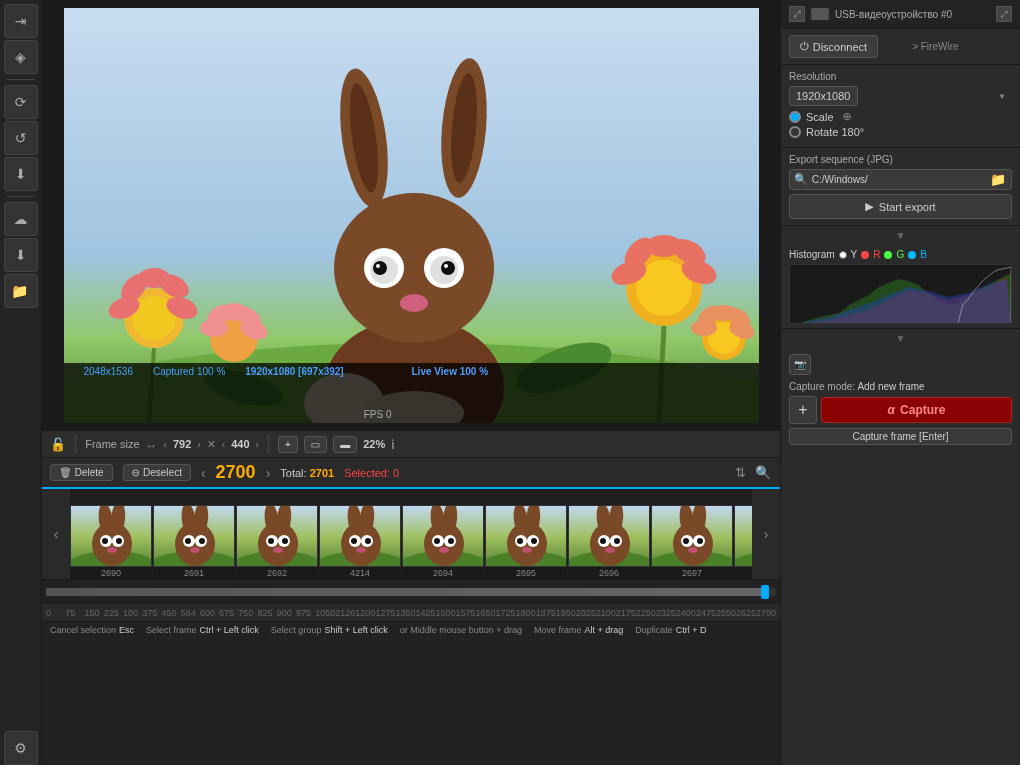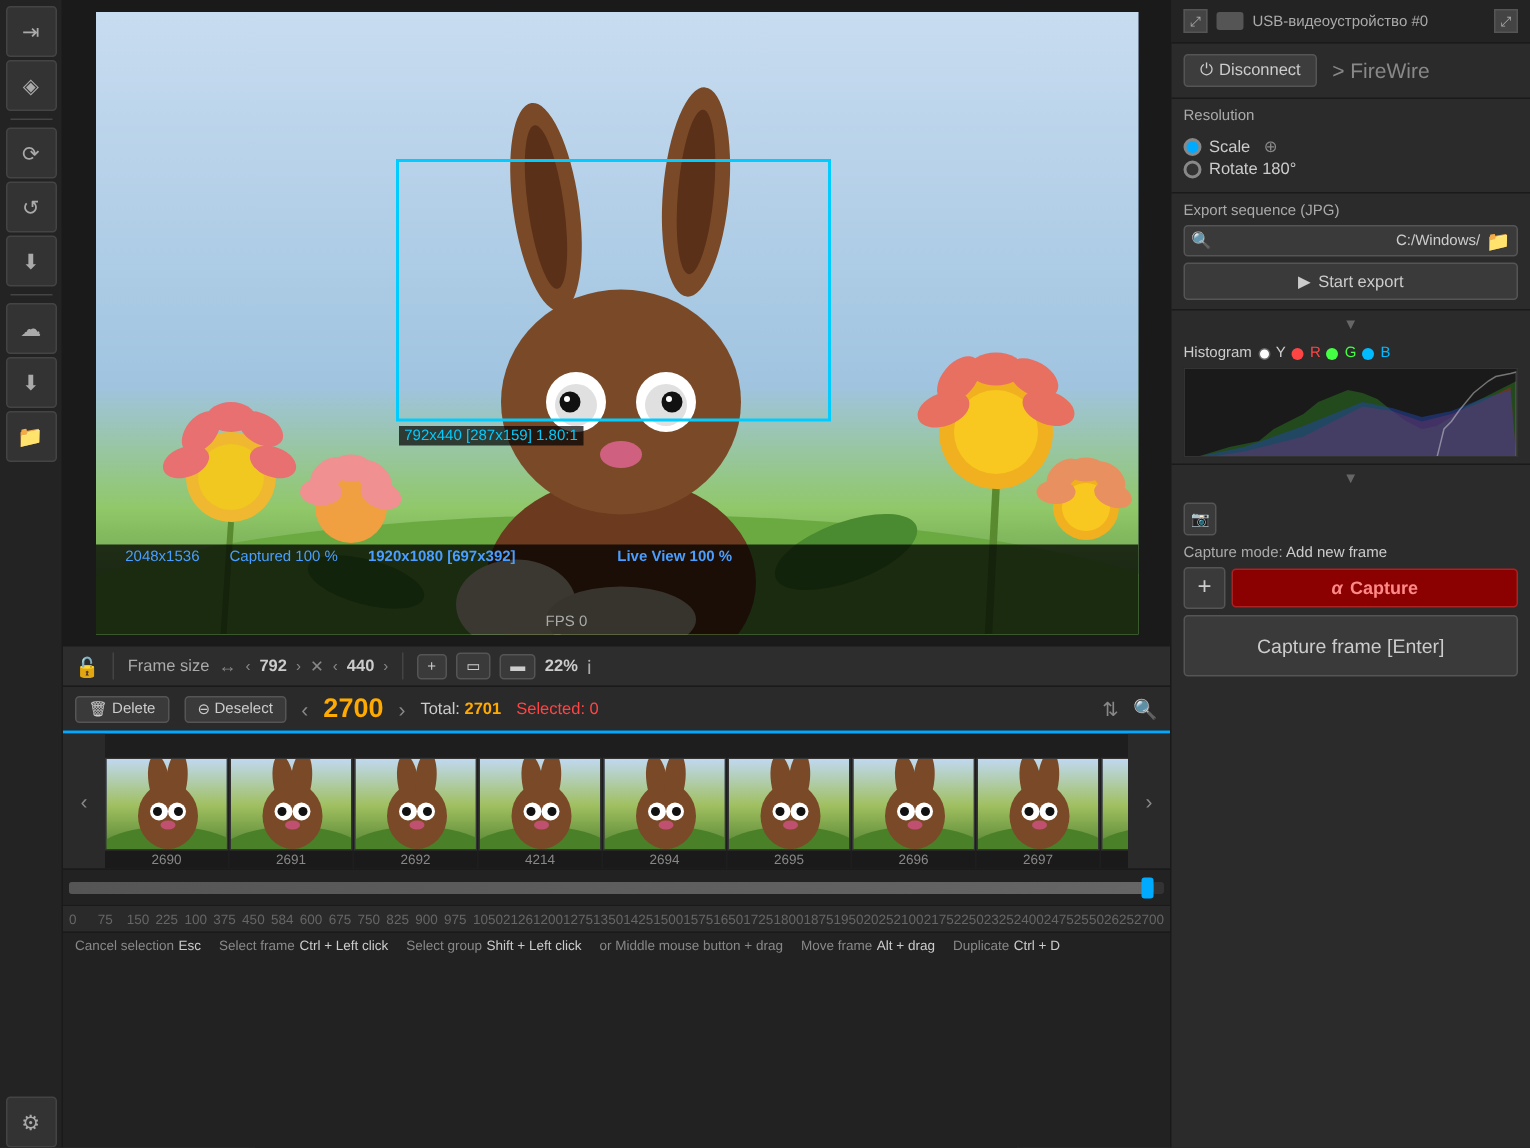--- a/index.html
+++ b/index.html
@@ -306,23 +306,24 @@
       cursor: pointer;
       font-size: 11px;
       display: flex;
       align-items: center;
       gap: 4px;
     }
     .firewire-btn {
       background: transparent;
       border: none;
       color: #888;
-      font-size: 14px;
+      font-size: 10px;
       cursor: pointer;
       padding: 4px;
+      margin-left: 24px;
     }
 
     .resolution-select {
       flex: 1;
       background: #3a3a3a;
       border: 1px solid #555;
       border-radius: 3px;
       color: #ccc;
       padding: 3px 6px;
       font-size: 11px;
@@ -365,21 +366,21 @@
     .path-row {
       display: flex;
       align-items: center;
       gap: 4px;
       background: #3a3a3a;
       border: 1px solid #555;
       border-radius: 3px;
       padding: 2px 4px;
     }
     .path-icon { color: #888; font-size: 11px; }
-    .path-text { flex: 1; color: #ccc; font-size: 10px; overflow: hidden; white-space: nowrap; text-align: right; }
+    .path-text { flex: 1; color: #ccc; font-size: 10px; overflow: hidden; white-space: nowrap; }
     .folder-btn { color: #aaa; cursor: pointer; font-size: 13px; }
 
     .start-export-btn {
       background: #3a3a3a;
       border: 1px solid #555;
       border-radius: 3px;
       color: #ccc;
       padding: 5px 10px;
       cursor: pointer;
       font-size: 11px;
@@ -460,23 +461,23 @@
       justify-content: center;
       gap: 5px;
     }
 
     .capture-frame-btn {
       width: 100%;
       background: #3a3a3a;
       border: 1px solid #555;
       border-radius: 3px;
       color: #ccc;
-      padding: 12px 10px;
-      cursor: pointer;
-      font-size: 13px;
+      padding: 2px 10px;
+      cursor: pointer;
+      font-size: 10px;
       margin-top: 4px;
       text-align: center;
     }
 
     
     .bunny-scene {
       width: 100%;
       height: 100%;
       position: absolute;
       top: 0;
@@ -576,23 +577,20 @@
         <ellipse cx="150" cy="320" rx="14" ry="9" fill="#f09090"></ellipse>
         <ellipse cx="155" cy="308" rx="14" ry="9" fill="#f09090" transform="rotate(-40,155,308)"></ellipse>
         <ellipse cx="170" cy="304" rx="14" ry="9" fill="#f09090"></ellipse>
         <ellipse cx="185" cy="310" rx="14" ry="9" fill="#f09090" transform="rotate(40,185,310)"></ellipse>
         <ellipse cx="190" cy="322" rx="14" ry="9" fill="#f09090" transform="rotate(20,190,322)"></ellipse>
 
         <ellipse cx="500" cy="360" rx="50" ry="20" fill="#4a8a30" transform="rotate(-20,500,360)"></ellipse>
         <ellipse cx="180" cy="380" rx="40" ry="15" fill="#4a8a30" transform="rotate(15,180,380)"></ellipse>
       </svg>
 
-      <div class="selection-rect">
-        <div class="selection-label">792x440 [287x159] 1.80:1</div>
-      </div>
 
       <div class="video-info-bar">
         <span class="info-captured">2048x1536</span>
         <span class="info-captured">Captured 100 %</span>
         <span class="info-live">1920x1080 [697x392]</span>
         <span class="info-fps"><span>FPS</span> <span>0</span></span>
         <span class="info-live"><span>Live View</span> <span>100 %</span></span>
       </div>
     </div>
   </div>
@@ -957,20 +955,27 @@
       <button class="disconnect-btn">
         <span>⏻</span>
         <span>Disconnect</span>
       </button>
       <button class="firewire-btn">&gt; FireWire</button>
     </div>
   </div>
 
   <div class="rp-section">
     <div class="rp-section-title">Resolution</div>
+    <div class="select-wrapper">
+      <select class="resolution-select">
+        <option>1920x1080</option>
+        <option>1280x720</option>
+        <option>2048x1536</option>
+      </select>
+    </div>
     <div style="height:4px"></div>
     <div class="radio-row">
       <div class="radio-dot"></div>
       <span>Scale</span>
       <span style="color:#888;font-size:11px;margin-left:4px">⊕</span>
     </div>
     <div class="radio-row">
       <div class="radio-dot empty"></div>
       <span>Rotate 180°</span>
     </div>

